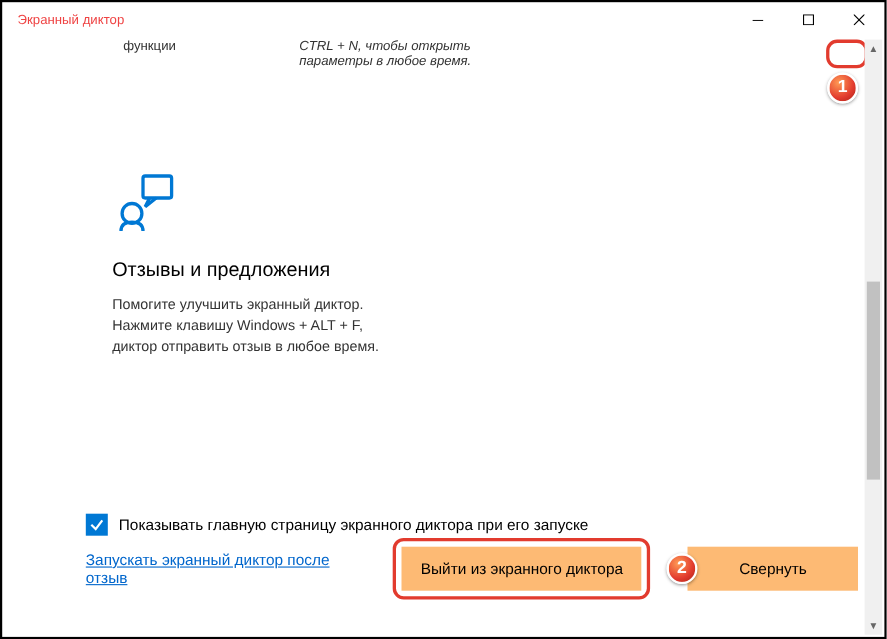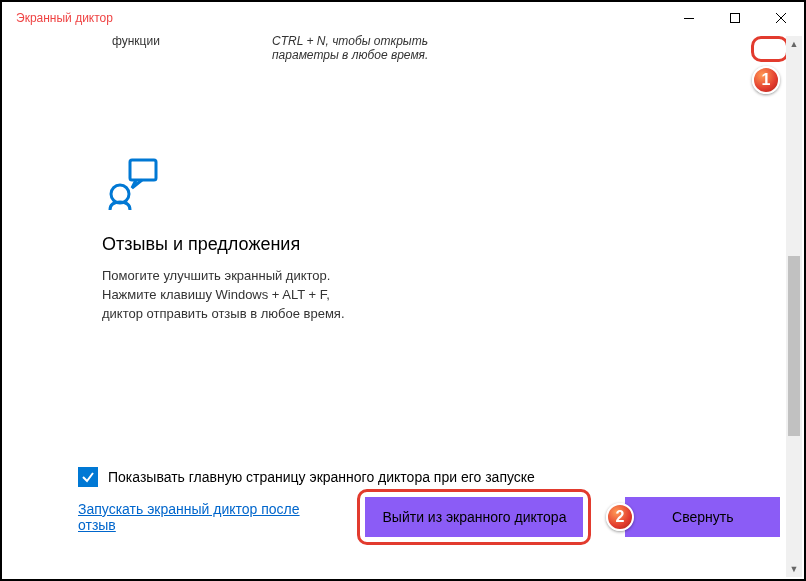--- a/index.html
+++ b/index.html
@@ -95,21 +95,21 @@
     }
     .link {
       color: #0066cc;
       text-decoration: underline;
       font-size: 14px;
       cursor: pointer;
       margin-right: 30px;
     }
     .action-btn {
       height: 40px;
-      background: #8b5cf6;
+      background: #fdba74;
       border: none;
       font-size: 14px;
       color: #000;
       cursor: pointer;
       display: flex;
       align-items: center;
       justify-content: center;
     }
     .exit-btn-wrap {
       position: relative;

